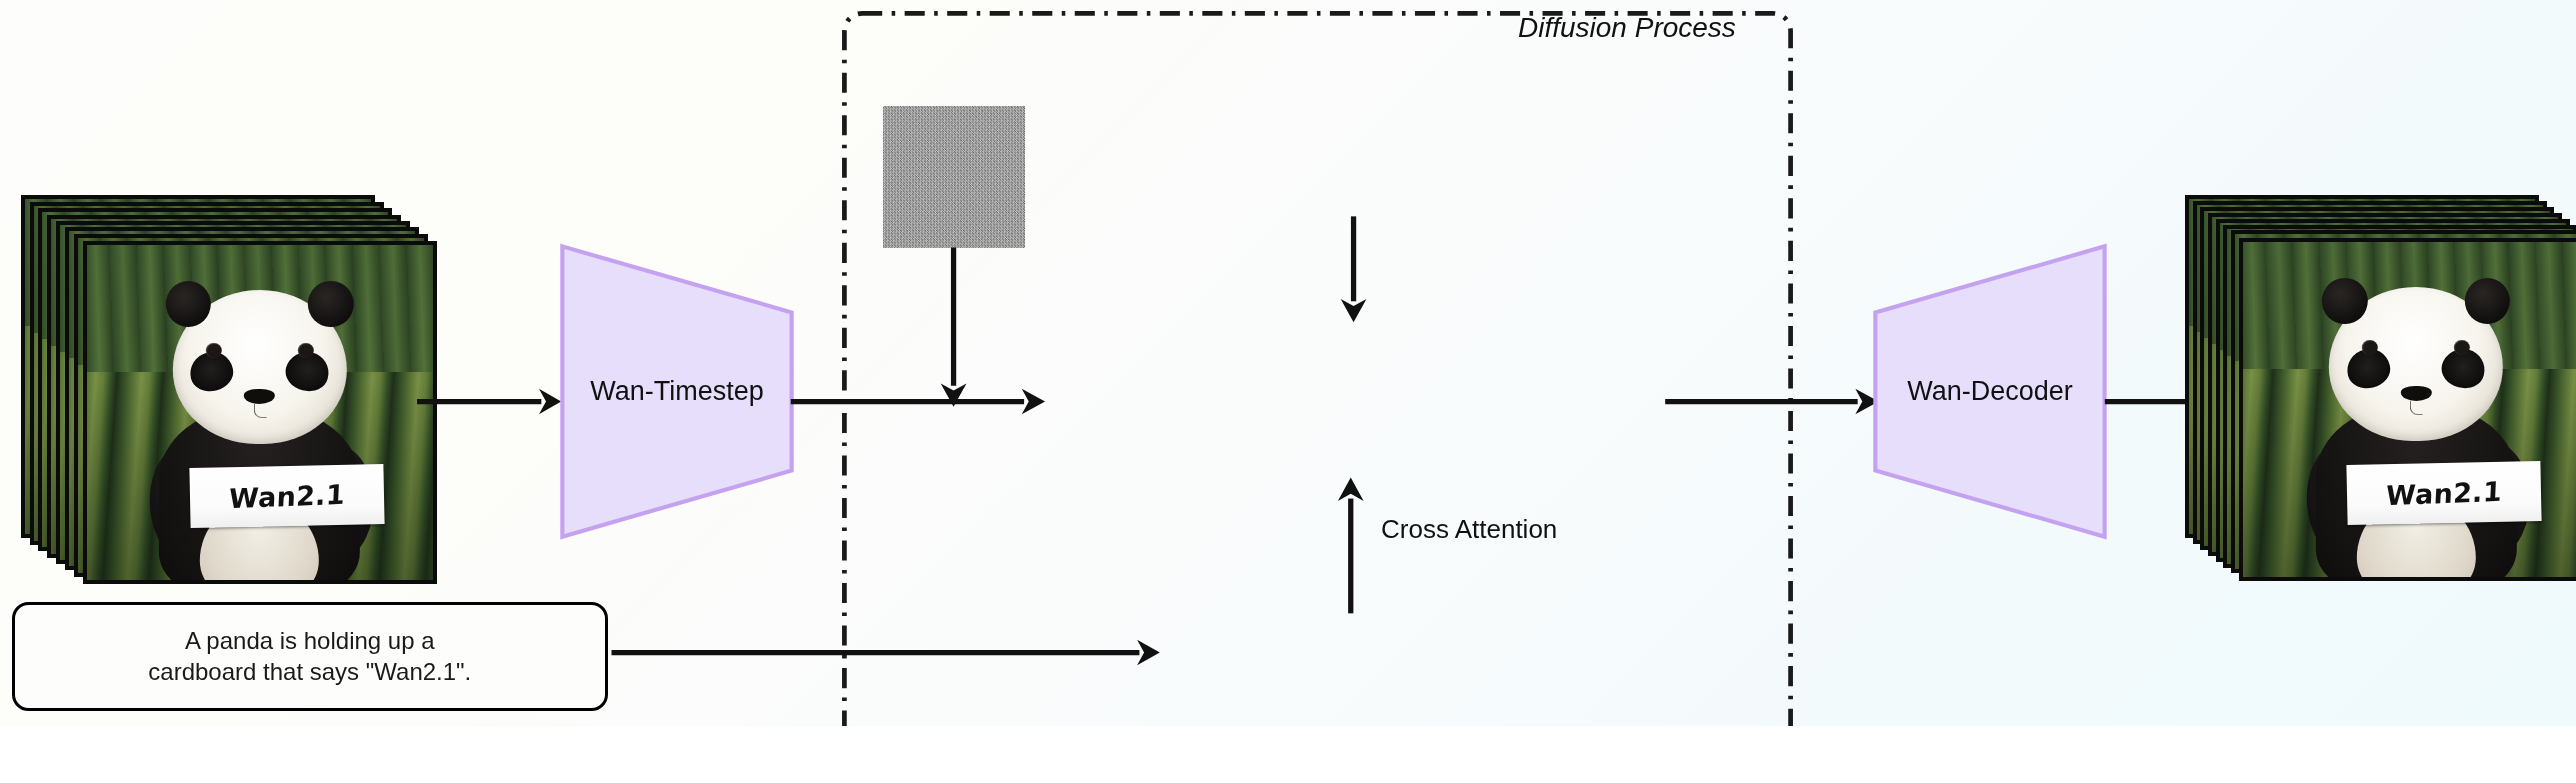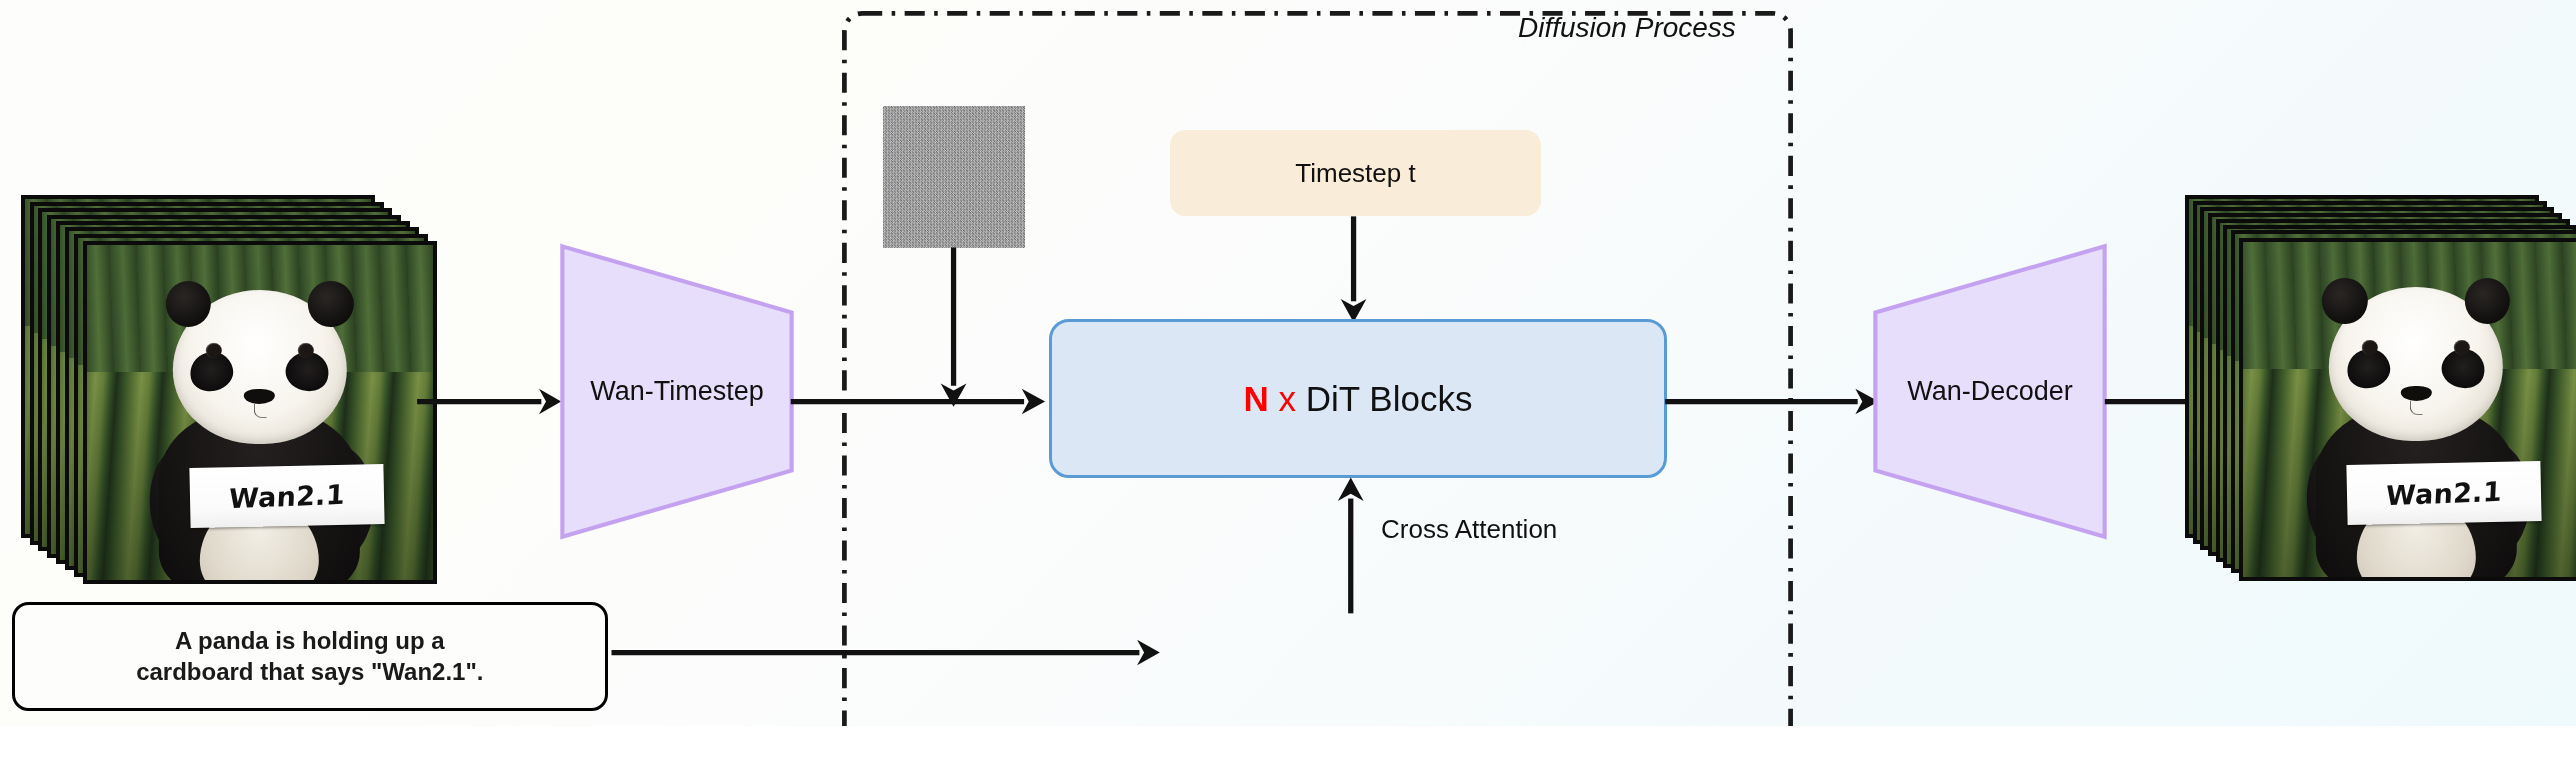--- a/index.html
+++ b/index.html
@@ -141,21 +141,20 @@
     position: absolute;
     border: 3.5px solid #000;
     border-radius: 16.5px;
     background: #fdfdfb;
     display: flex;
     align-items: center;
     justify-content: center;
     text-align: center;
     box-sizing: border-box;
     padding: 3.5px 14px;
-    font-weight: bold;
   }
   .prompt-box .txt {
     font-size: 24px;
     line-height: 1.28;
     color: #1a1a1a;
     white-space: pre-line;
   }
 
   
   .trap { position: absolute; }
@@ -346,34 +345,26 @@
     <polygon points="396,8 436,30 396,52 408,30"></polygon>
   </svg>
 
   <div id="noise-patch" style="left:883px; top:106px; width:142px; height:142px;"></div>
 
   <svg class="edge" style="left:936px; top:247px; width:41px; height:165px;" viewBox="0 0 70 280" width="41" height="165">
     <line x1="30" y1="0" x2="30" y2="236"></line>
     <polygon points="8,232 30,272 52,232 30,244"></polygon>
   </svg>
 
-  <div class="rbox" id="timestep-box" style="left:1170px; top:130px; width:371px; height:86px;">
-    <span class="cap">Timestep t</span>
-  </div>
 
   <svg class="edge" style="left:1336px; top:216px; width:41px; height:112px;" viewBox="0 0 70 190" width="41" height="112">
     <line x1="30" y1="0" x2="30" y2="145"></line>
     <polygon points="8,141 30,181 52,141 30,153"></polygon>
   </svg>
 
-  <div class="rbox" id="dit-box" style="left:1049px; top:319px; width:618px; height:159px;">
-    <span class="cap">
-      <span class="n">N</span><span>&nbsp;</span><span class="x">x</span><span>&nbsp;</span><span>DiT Blocks</span>
-    </span>
-  </div>
 
   <svg class="edge" style="left:1664px; top:384px; width:224px; height:35px;" viewBox="0 0 380 60" width="224" height="35">
     <line x1="0" y1="30" x2="330" y2="30"></line>
     <polygon points="326,8 366,30 326,52 338,30"></polygon>
   </svg>
 
 
   <svg class="edge" style="left:1332px; top:472px; width:41px; height:148px;" viewBox="0 0 70 250" width="41" height="148">
     <line x1="32" y1="240" x2="32" y2="44"></line>
     <polygon points="10,48 32,8 54,48 32,36"></polygon>

